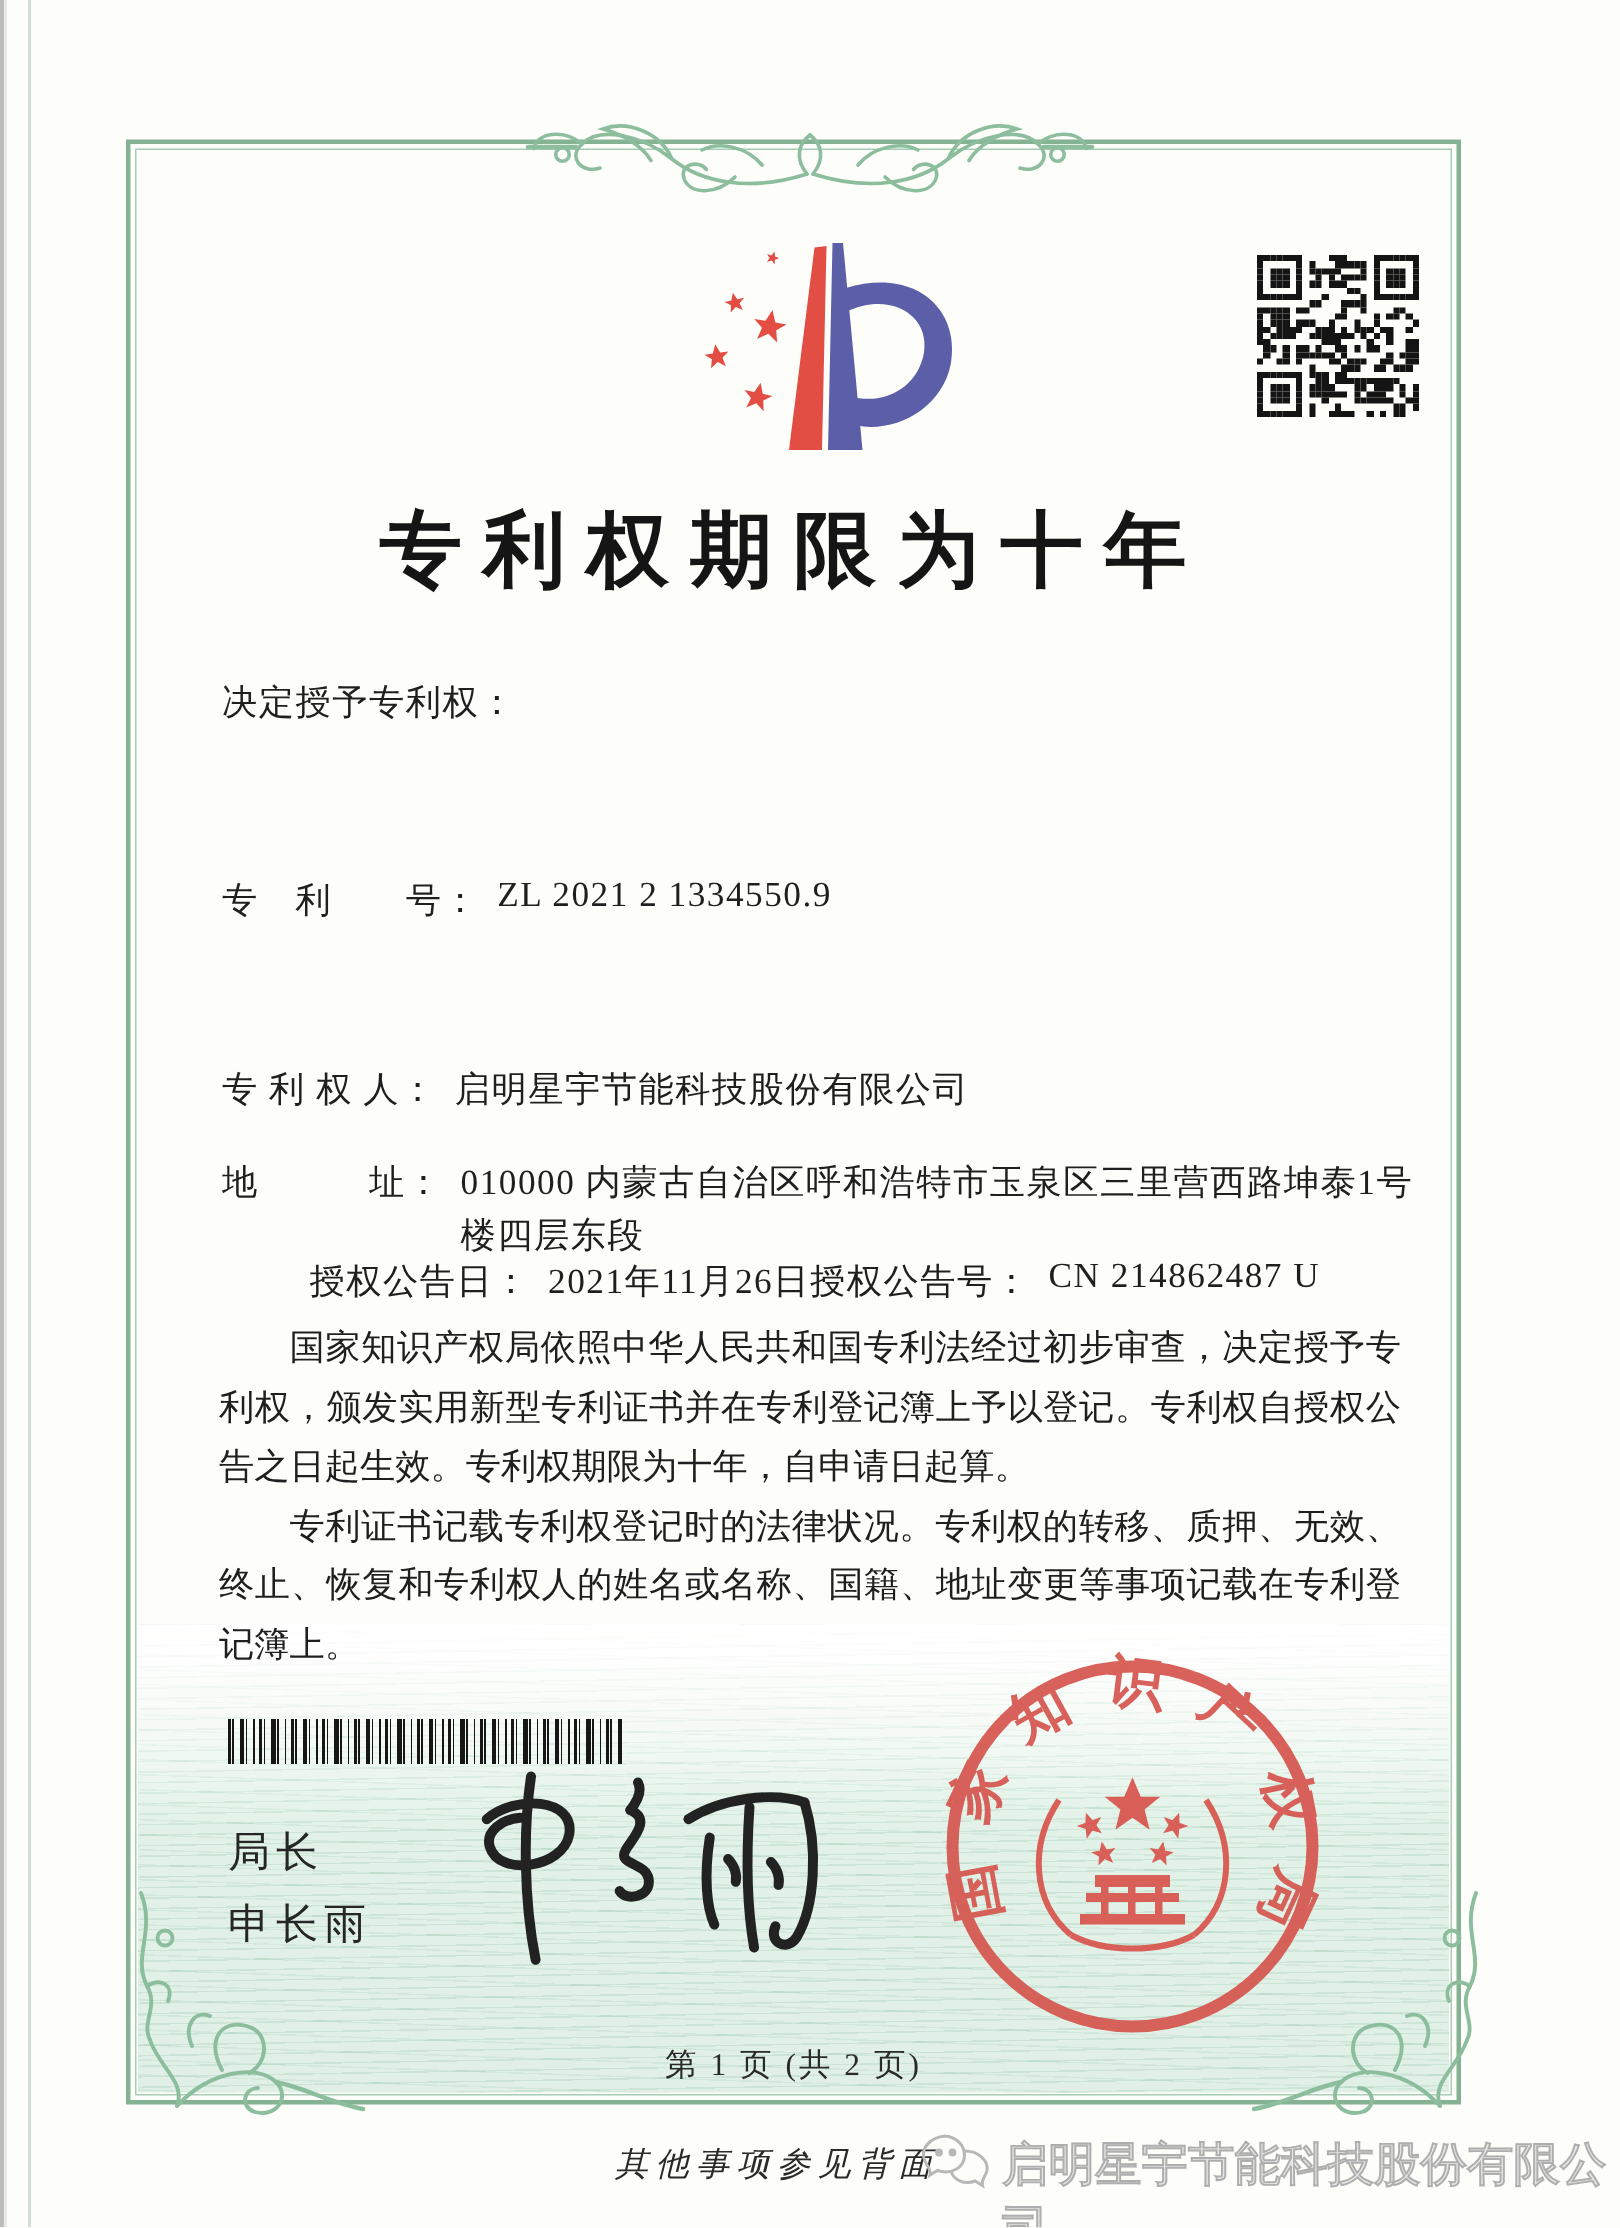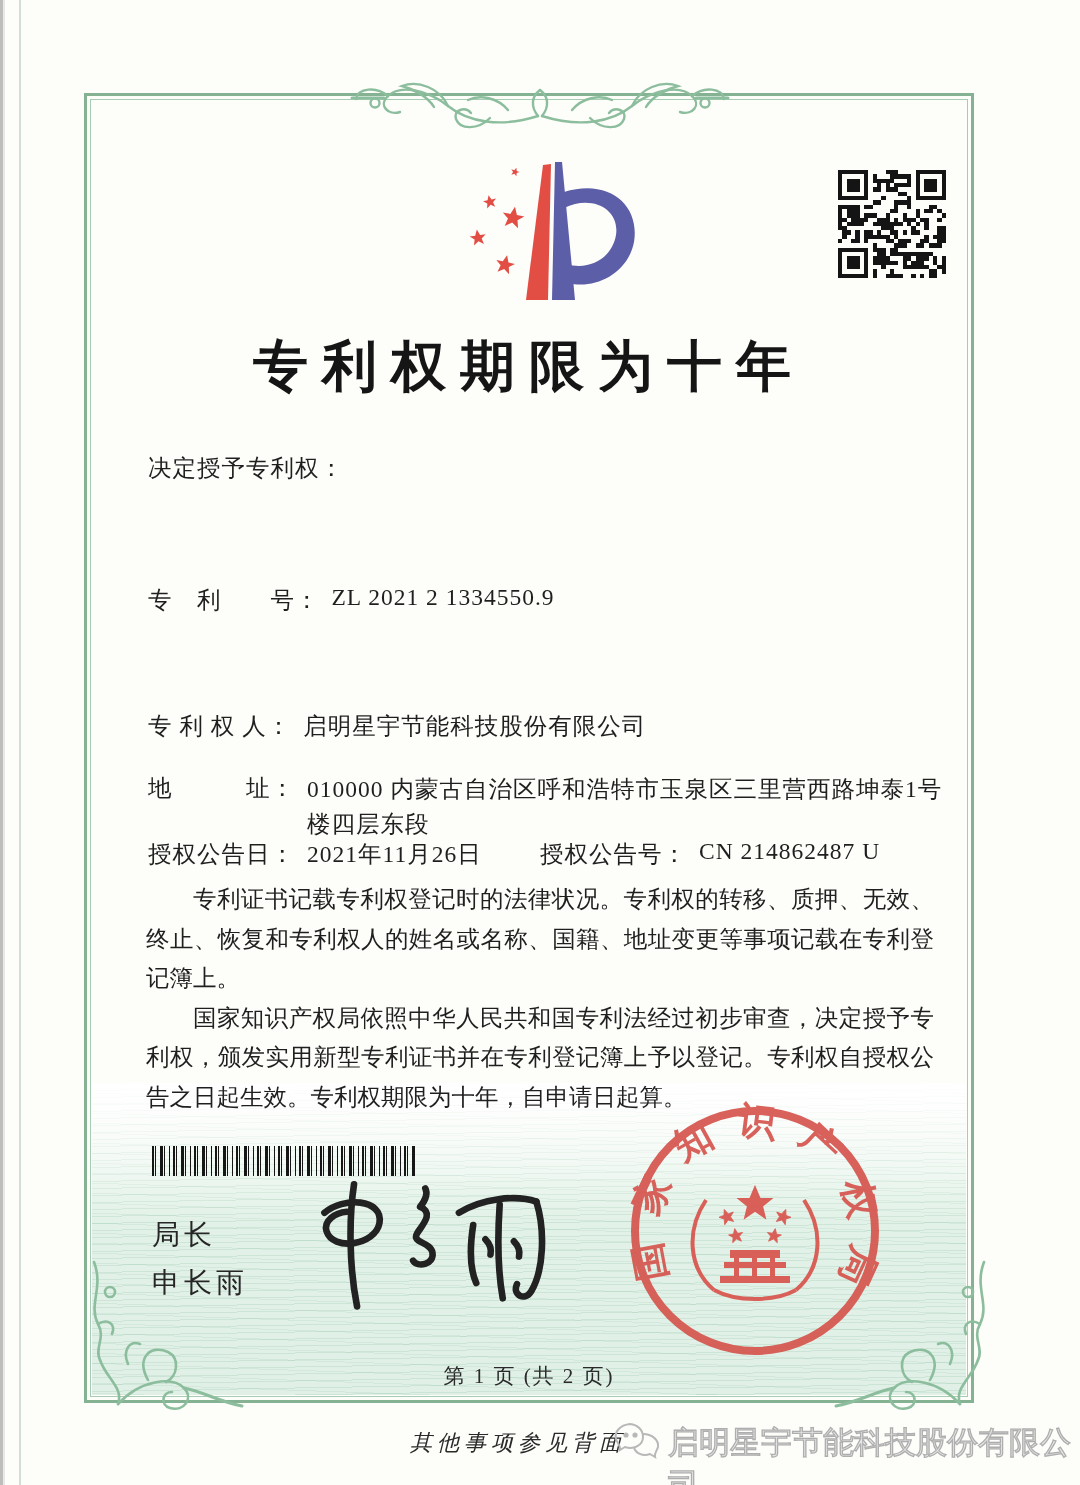--- a/index.html
+++ b/index.html
@@ -24,21 +24,21 @@
       grid-template-rows:repeat(25,1fr);grid-template-columns:repeat(25,1fr);}
   .qr i{background:#141414;}
   .title{left:84px;top:330px;width:890px;text-align:center;font-size:55px;font-weight:bold;
          letter-spacing:14px;color:#151515;}
   .field-row{position:absolute;left:148px;display:flex;font-size:23.5px;letter-spacing:1px;}
   .field-row .lab{white-space:pre;}
   .field-row .val{margin-left:12px;}
   .row-0{top:452px}.row-1{top:518px}.row-2{top:584px}.row-3{top:646px}.row-4{top:710px}
   .row-5{top:772px}.row-5 .val{width:648px;line-height:35px;}
   .grant{top:838px;width:800px;}
-  .grant .g1{display:flex;width:392px;}
+  .grant .g1{display:flex;width:392px;justify-content:flex-end;}
   .grant .g2{display:flex;}
   .body-text{left:146px;top:880px;width:788px;font-size:23.5px;line-height:39.5px;text-align:justify;}
   .body-text p{margin:0;text-indent:2em;}
   .barcode{left:152px;top:1146px;width:263px;height:30px;
       background:repeating-linear-gradient(90deg,#161616 0 2px,rgba(0,0,0,0) 2px 3px,#161616 3px 4px,
       rgba(0,0,0,0) 4px 8px,#161616 8px 11px,rgba(0,0,0,0) 11px 12px,#161616 12px 13px,
       rgba(0,0,0,0) 13px 17px,#161616 17px 18px,rgba(0,0,0,0) 18px 21px);}
   .director-title{left:152px;top:1216px;font-size:28px;font-family:"Liberation Sans","DejaVu Sans",sans-serif;letter-spacing:4px;color:#262626;}
   .director-name{left:152px;top:1264px;font-size:28px;font-family:"Liberation Sans","DejaVu Sans",sans-serif;letter-spacing:4px;color:#262626;}
   .signature{left:298px;top:1172px;width:275px;height:158px;}
@@ -467,22 +467,22 @@
       <span class="lab">授权公告日：</span>
       <span class="val">2021年11月26日</span>
     </span>
     <span class="g2">
       <span class="lab">授权公告号：</span>
       <span class="val">CN 214862487 U</span>
     </span>
   </div>
 
   <div class="abs body-text">
+    <p>国家知识产权局依照中华人民共和国专利法经过初步审查，决定授予专利权，颁发实用新型专利证书并在专利登记簿上予以登记。专利权自授权公告之日起生效。专利权期限为十年，自申请日起算。</p>
     <p>专利证书记载专利权登记时的法律状况。专利权的转移、质押、无效、终止、恢复和专利权人的姓名或名称、国籍、地址变更等事项记载在专利登记簿上。</p>
-    <p>国家知识产权局依照中华人民共和国专利法经过初步审查，决定授予专利权，颁发实用新型专利证书并在专利登记簿上予以登记。专利权自授权公告之日起生效。专利权期限为十年，自申请日起算。</p>
   </div>
 
   <div class="abs barcode"></div>
   <div class="abs director-title">局长</div>
   <div class="abs director-name">申长雨</div>
 
   <svg class="abs signature" viewBox="0 0 270 155">
     <g stroke="#222" stroke-width="6.5" fill="none" stroke-linecap="round">
       <path d="M55,12 C50,45 50,92 58,132"></path>
       <path d="M26,40 C44,24 84,26 80,50 C76,72 34,78 28,58 C25,48 36,40 48,39"></path>

